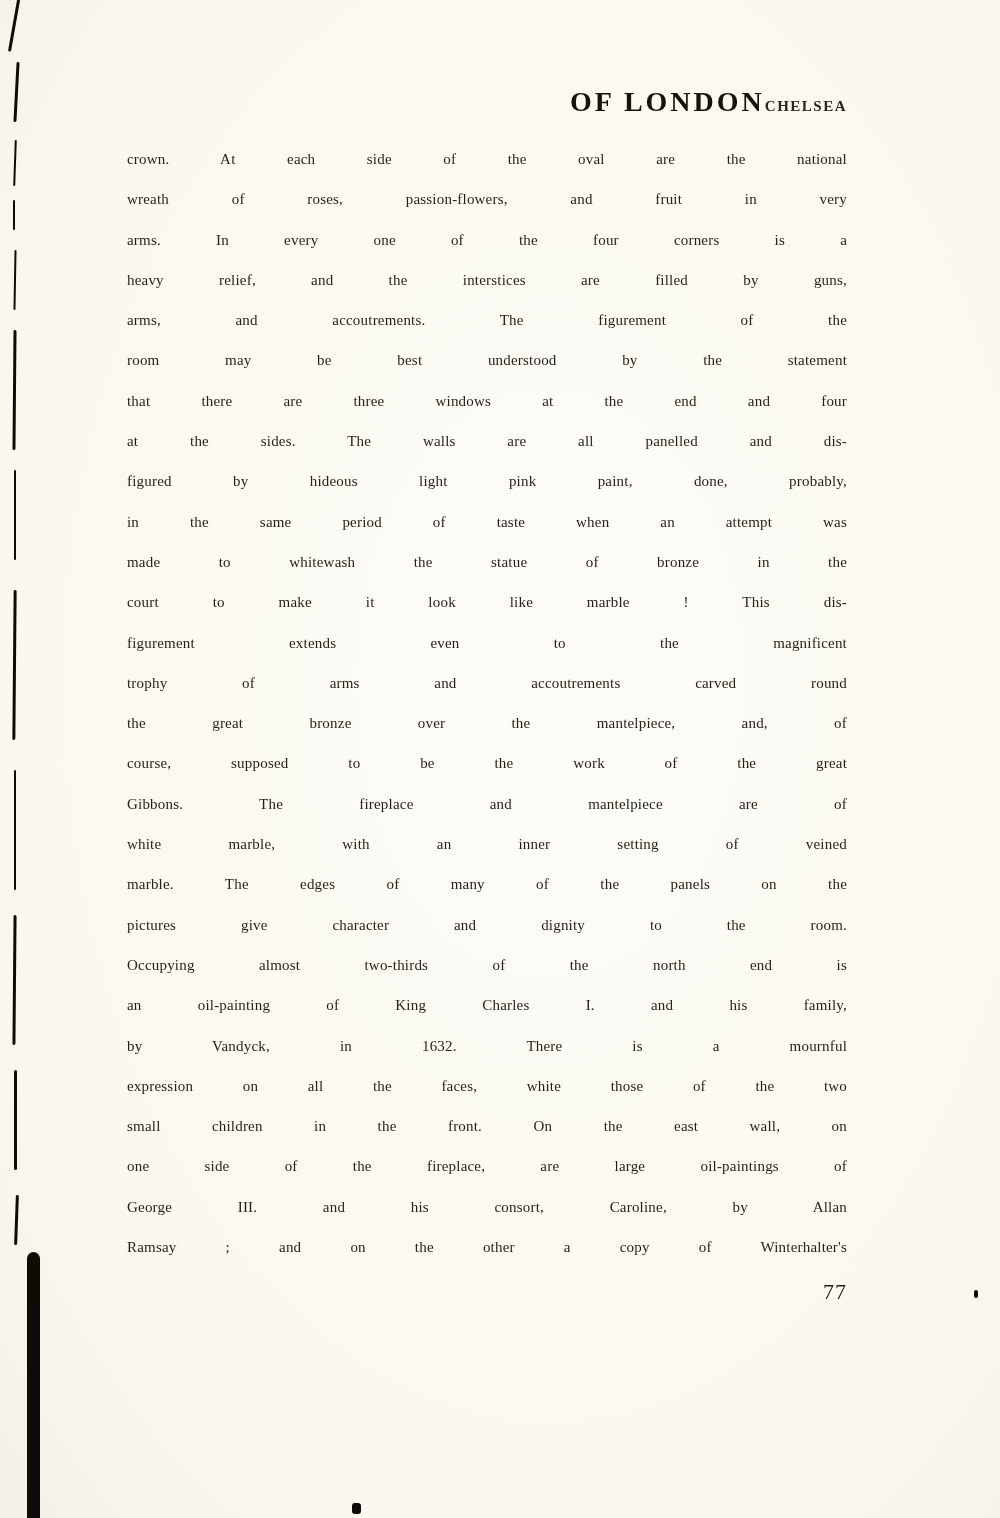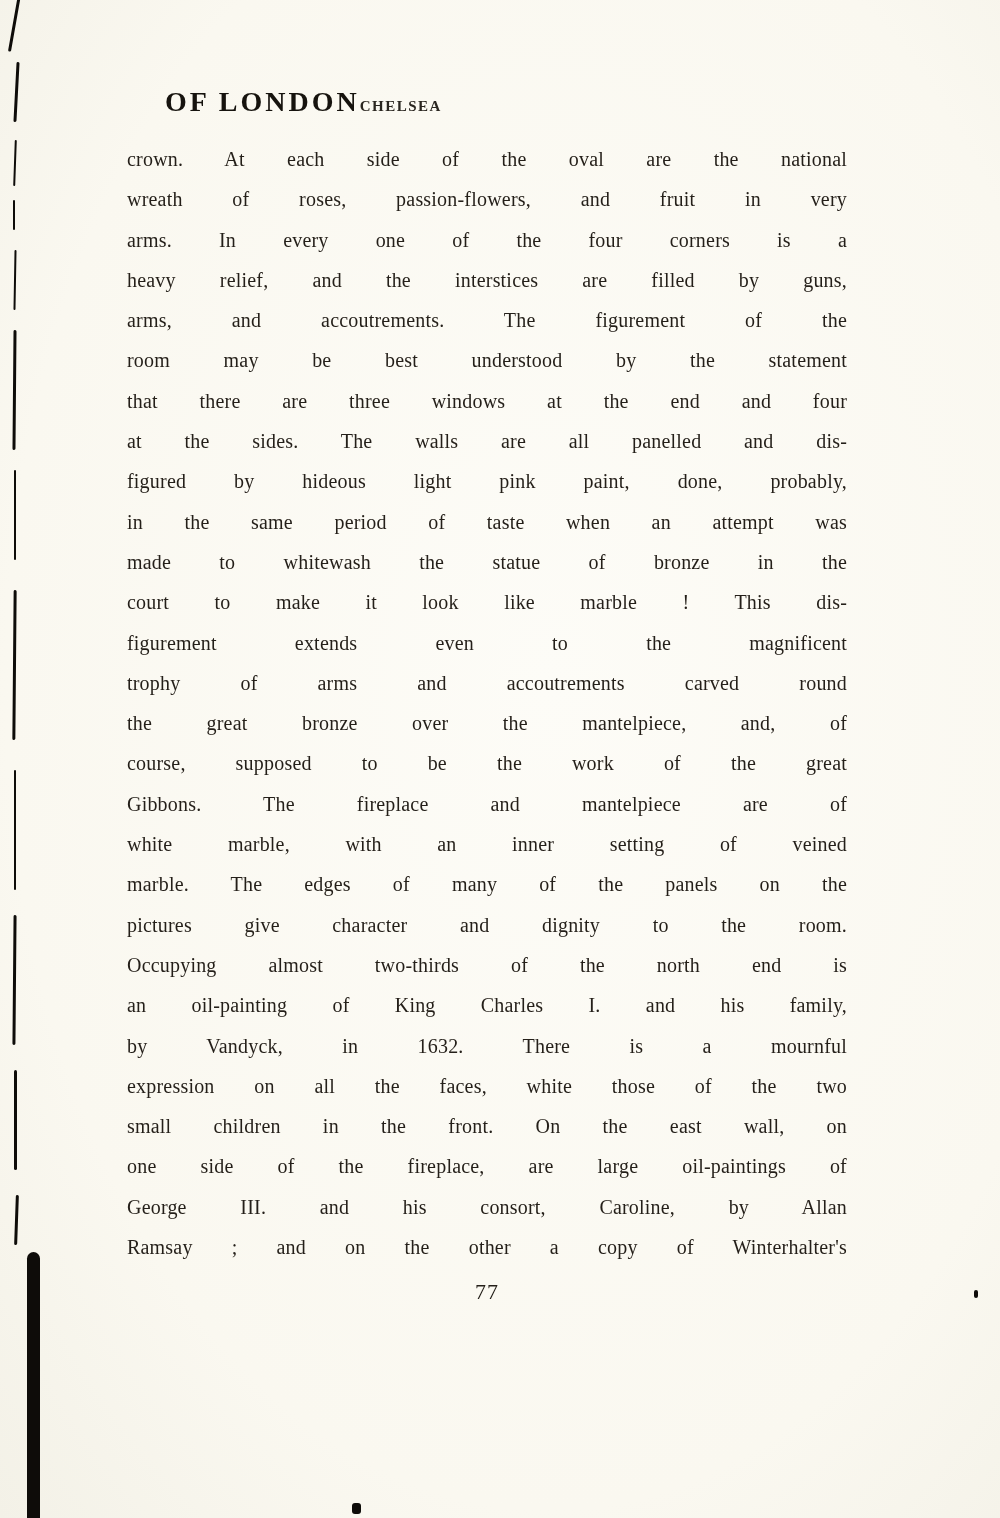--- a/index.html
+++ b/index.html
@@ -29,44 +29,44 @@
   .a12{left:15px;top:1195px;width:3px;height:50px;transform:rotate(2deg);border-radius:2px;}
   .bar{left:27px;top:1252px;width:13px;height:266px;border-radius:7px 7px 0 0;}
   .tick-bottom{left:352px;top:1503px;width:9px;height:11px;border-radius:3px;}
   .dot-right{left:974px;top:1290px;width:4px;height:8px;border-radius:2px;}
 
   .text-block{
     position:absolute;
     left:127px;top:86px;width:720px;
   }
   .header-row{
-    display:flex;justify-content:flex-start;align-items:baseline;
+    display:flex;justify-content:flex-end;align-items:baseline;
     padding-left:38px;
   }
   .header-left{
     font-size:28px;font-weight:bold;letter-spacing:3px;
     color:#16130e;
   }
   .header-right{
     font-size:15px;font-weight:bold;letter-spacing:1.5px;
     color:#2a2620;
   }
   .body{margin-top:21px;}
   .line{
-    font-size:20px;
+    font-size:15px;
     line-height:40.3px;
     text-align:justify;
     text-align-last:justify;
     letter-spacing:.2px;
     word-spacing:2px;
     white-space:normal;
   }
   .page-number{
     margin-top:12px;
-    text-align:center;
+    text-align:right;
     font-size:22px;
     letter-spacing:1px;
   }
 </style>
 </head>
 <body>
 
 <div class="page">
 
   <div class="artifact a1"></div>

